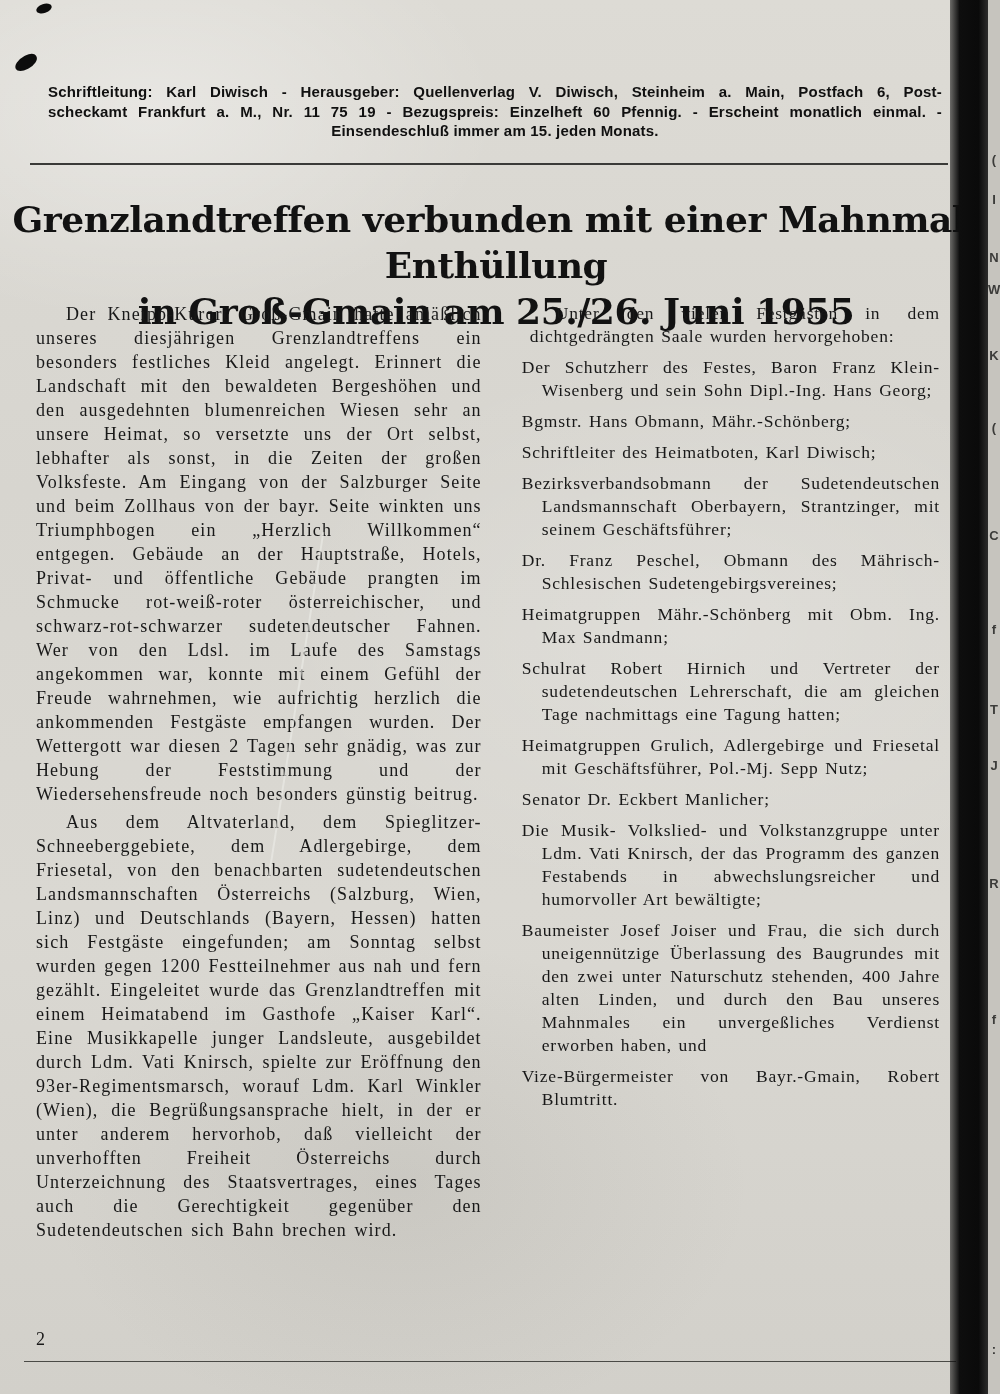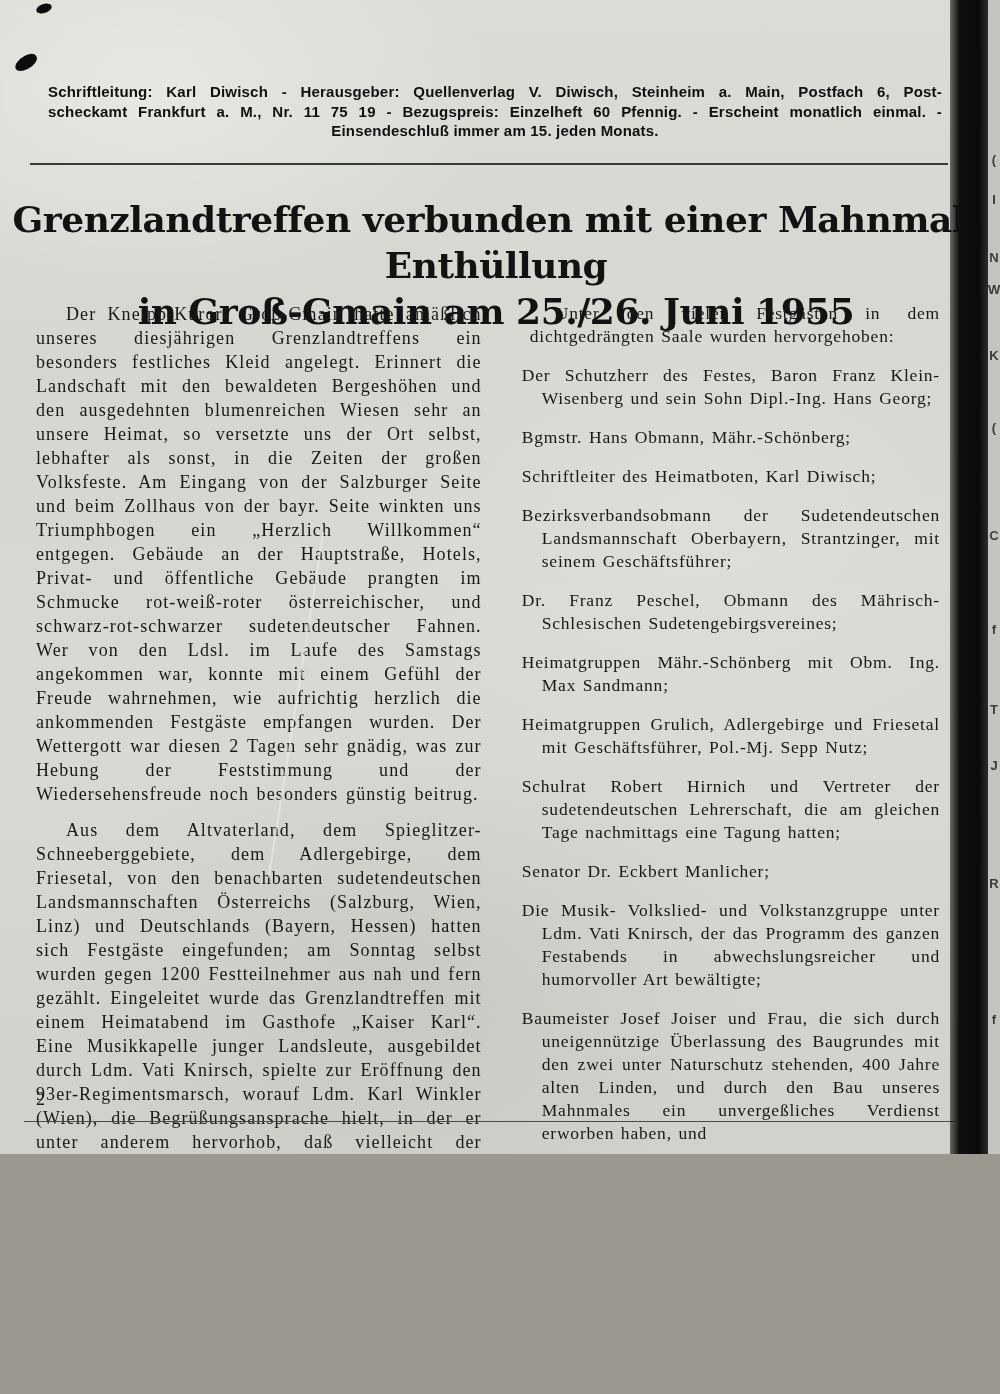--- a/index.html
+++ b/index.html
@@ -1,19 +1,19 @@
 <!DOCTYPE html>
 <html lang="de"><head>
 <meta charset="utf-8">
 <style>
   * { margin:0; padding:0; box-sizing:border-box; }
   html, body { width:1000px; height:1394px; }
   body { font-family:"Liberation Serif", serif; background:#9a988f; overflow:hidden; }
 
-  .page { position:relative; width:1000px; height:1154px; overflow:hidden; color:#181818;
+  .page { position:relative; width:1000px; height:1394px; overflow:hidden; color:#181818;
     background:
       radial-gradient(ellipse 500px 300px at 15% 8%, rgba(255,255,255,.35), rgba(255,255,255,0) 70%),
       radial-gradient(ellipse 600px 400px at 70% 45%, rgba(255,255,255,.18), rgba(255,255,255,0) 70%),
       radial-gradient(ellipse 500px 350px at 40% 85%, rgba(120,118,110,.12), rgba(120,118,110,0) 70%),
       linear-gradient(180deg,#dddbd5 0%, #d7d5cf 35%, #dad8d2 65%, #d2d0ca 100%);
   }
 
   .ink-blob { position:absolute; background:#0c0c0c; border-radius:50%; }
   .blob-1 { left:36px; top:4px;  width:16px; height:9px;  transform:rotate(-18deg); }
   .blob-2 { left:14px; top:56px; width:24px; height:13px; transform:rotate(-28deg); border-radius:60% 40% 55% 45%; }
@@ -30,23 +30,23 @@
     font-family:"DejaVu Serif", serif; font-weight:bold; font-size:36px; line-height:46px;
     color:#121212; letter-spacing:-0.5px; }
   .title-line { display:block; }
 
   .columns { position:absolute; left:36px; top:302px; width:904px; height:1050px;
     overflow:hidden; display:flex; gap:40px; }
   .col-left  { width:455px; }
   .col-right { width:427px; font-size:17.5px; line-height:23px; letter-spacing:.8px; word-spacing:1.5px; }
   .para { text-align:justify; hyphens:auto; }
   .col-left .para { font-size:18px; line-height:24px; letter-spacing:1.1px; word-spacing:2px; text-indent:30px; }
-  .col-left .para + .para { margin-top:12px; }
+  .col-left .para + .para { margin-top:4px; }
   .intro { text-align:justify; hyphens:auto; text-indent:26px;margin-left:8px; }
-  .item  { text-align:justify; hyphens:auto; padding-left:20px; text-indent:-20px; margin-top:16px; }
+  .item  { text-align:justify; hyphens:auto; padding-left:20px; text-indent:-20px; margin-top:8px; }
 
   .page-number { position:absolute; left:36px; bottom:44px; font-size:18px; color:#1a1a1a; }
   .rule-bottom { position:absolute; left:24px; right:44px; bottom:32px; border-top:1.5px solid #4a4a46; }
 
   .edge-bar { position:absolute; top:0; right:12px; width:38px; height:100%;
     background:linear-gradient(90deg, rgba(16,16,16,.55), #0e0e0e 25%, #0a0a0a 75%, rgba(14,14,14,.85)); }
   .edge-strip { position:absolute; top:0; right:0; width:12px; height:100%; background:#c6c4be; }
   .edge-frag { position:absolute; left:0; width:12px; text-align:center;
     font-family:"Liberation Sans", sans-serif; font-weight:bold; font-size:13px; color:#3c3c3a; }
 
@@ -82,22 +82,22 @@
     </section>
 
     <section class="col col-right">
       <p class="intro">Unter den vielen Festgästen in dem dichtgedrängten Saale wurden hervorgehoben:</p>
       <p class="item">Der Schutzherr des Festes, Baron Franz Klein-Wisenberg und sein Sohn Dipl.-Ing. Hans Georg;</p>
       <p class="item">Bgmstr. Hans Obmann, Mähr.-Schönberg;</p>
       <p class="item">Schriftleiter des Heimatboten, Karl Diwisch;</p>
       <p class="item">Bezirksverbandsobmann der Sudetendeutschen Landsmannschaft Oberbayern, Strantzinger, mit seinem Geschäftsführer;</p>
       <p class="item">Dr. Franz Peschel, Obmann des Mährisch-Schlesischen Sudetengebirgsvereines;</p>
       <p class="item">Heimatgruppen Mähr.-Schönberg mit Obm. Ing. Max Sandmann;</p>
+      <p class="item">Schulrat Robert Hirnich und Vertreter der sudetendeutschen Lehrerschaft, die am gleichen Tage nachmittags eine Tagung hatten;</p>
       <p class="item">Heimatgruppen Grulich, Adlergebirge und Friesetal mit Geschäftsführer, Pol.-Mj. Sepp Nutz;</p>
-      <p class="item">Schulrat Robert Hirnich und Vertreter der sudetendeutschen Lehrerschaft, die am gleichen Tage nachmittags eine Tagung hatten;</p>
       <p class="item">Senator Dr. Eckbert Manlicher;</p>
       <p class="item">Die Musik- Volkslied- und Volkstanzgruppe unter Ldm. Vati Knirsch, der das Programm des ganzen Festabends in abwechslungsreicher und humorvoller Art bewältigte;</p>
       <p class="item">Baumeister Josef Joiser und Frau, die sich durch uneigennützige Überlassung des Baugrundes mit den zwei unter Naturschutz stehenden, 400 Jahre alten Linden, und durch den Bau unseres Mahnmales ein unvergeßliches Verdienst erworben haben, und</p>
       <p class="item">Vize-Bürgermeister von Bayr.-Gmain, Robert Blumtritt.</p>
     </section>
 
   </main>
 
   <div class="scratch"></div>
 

